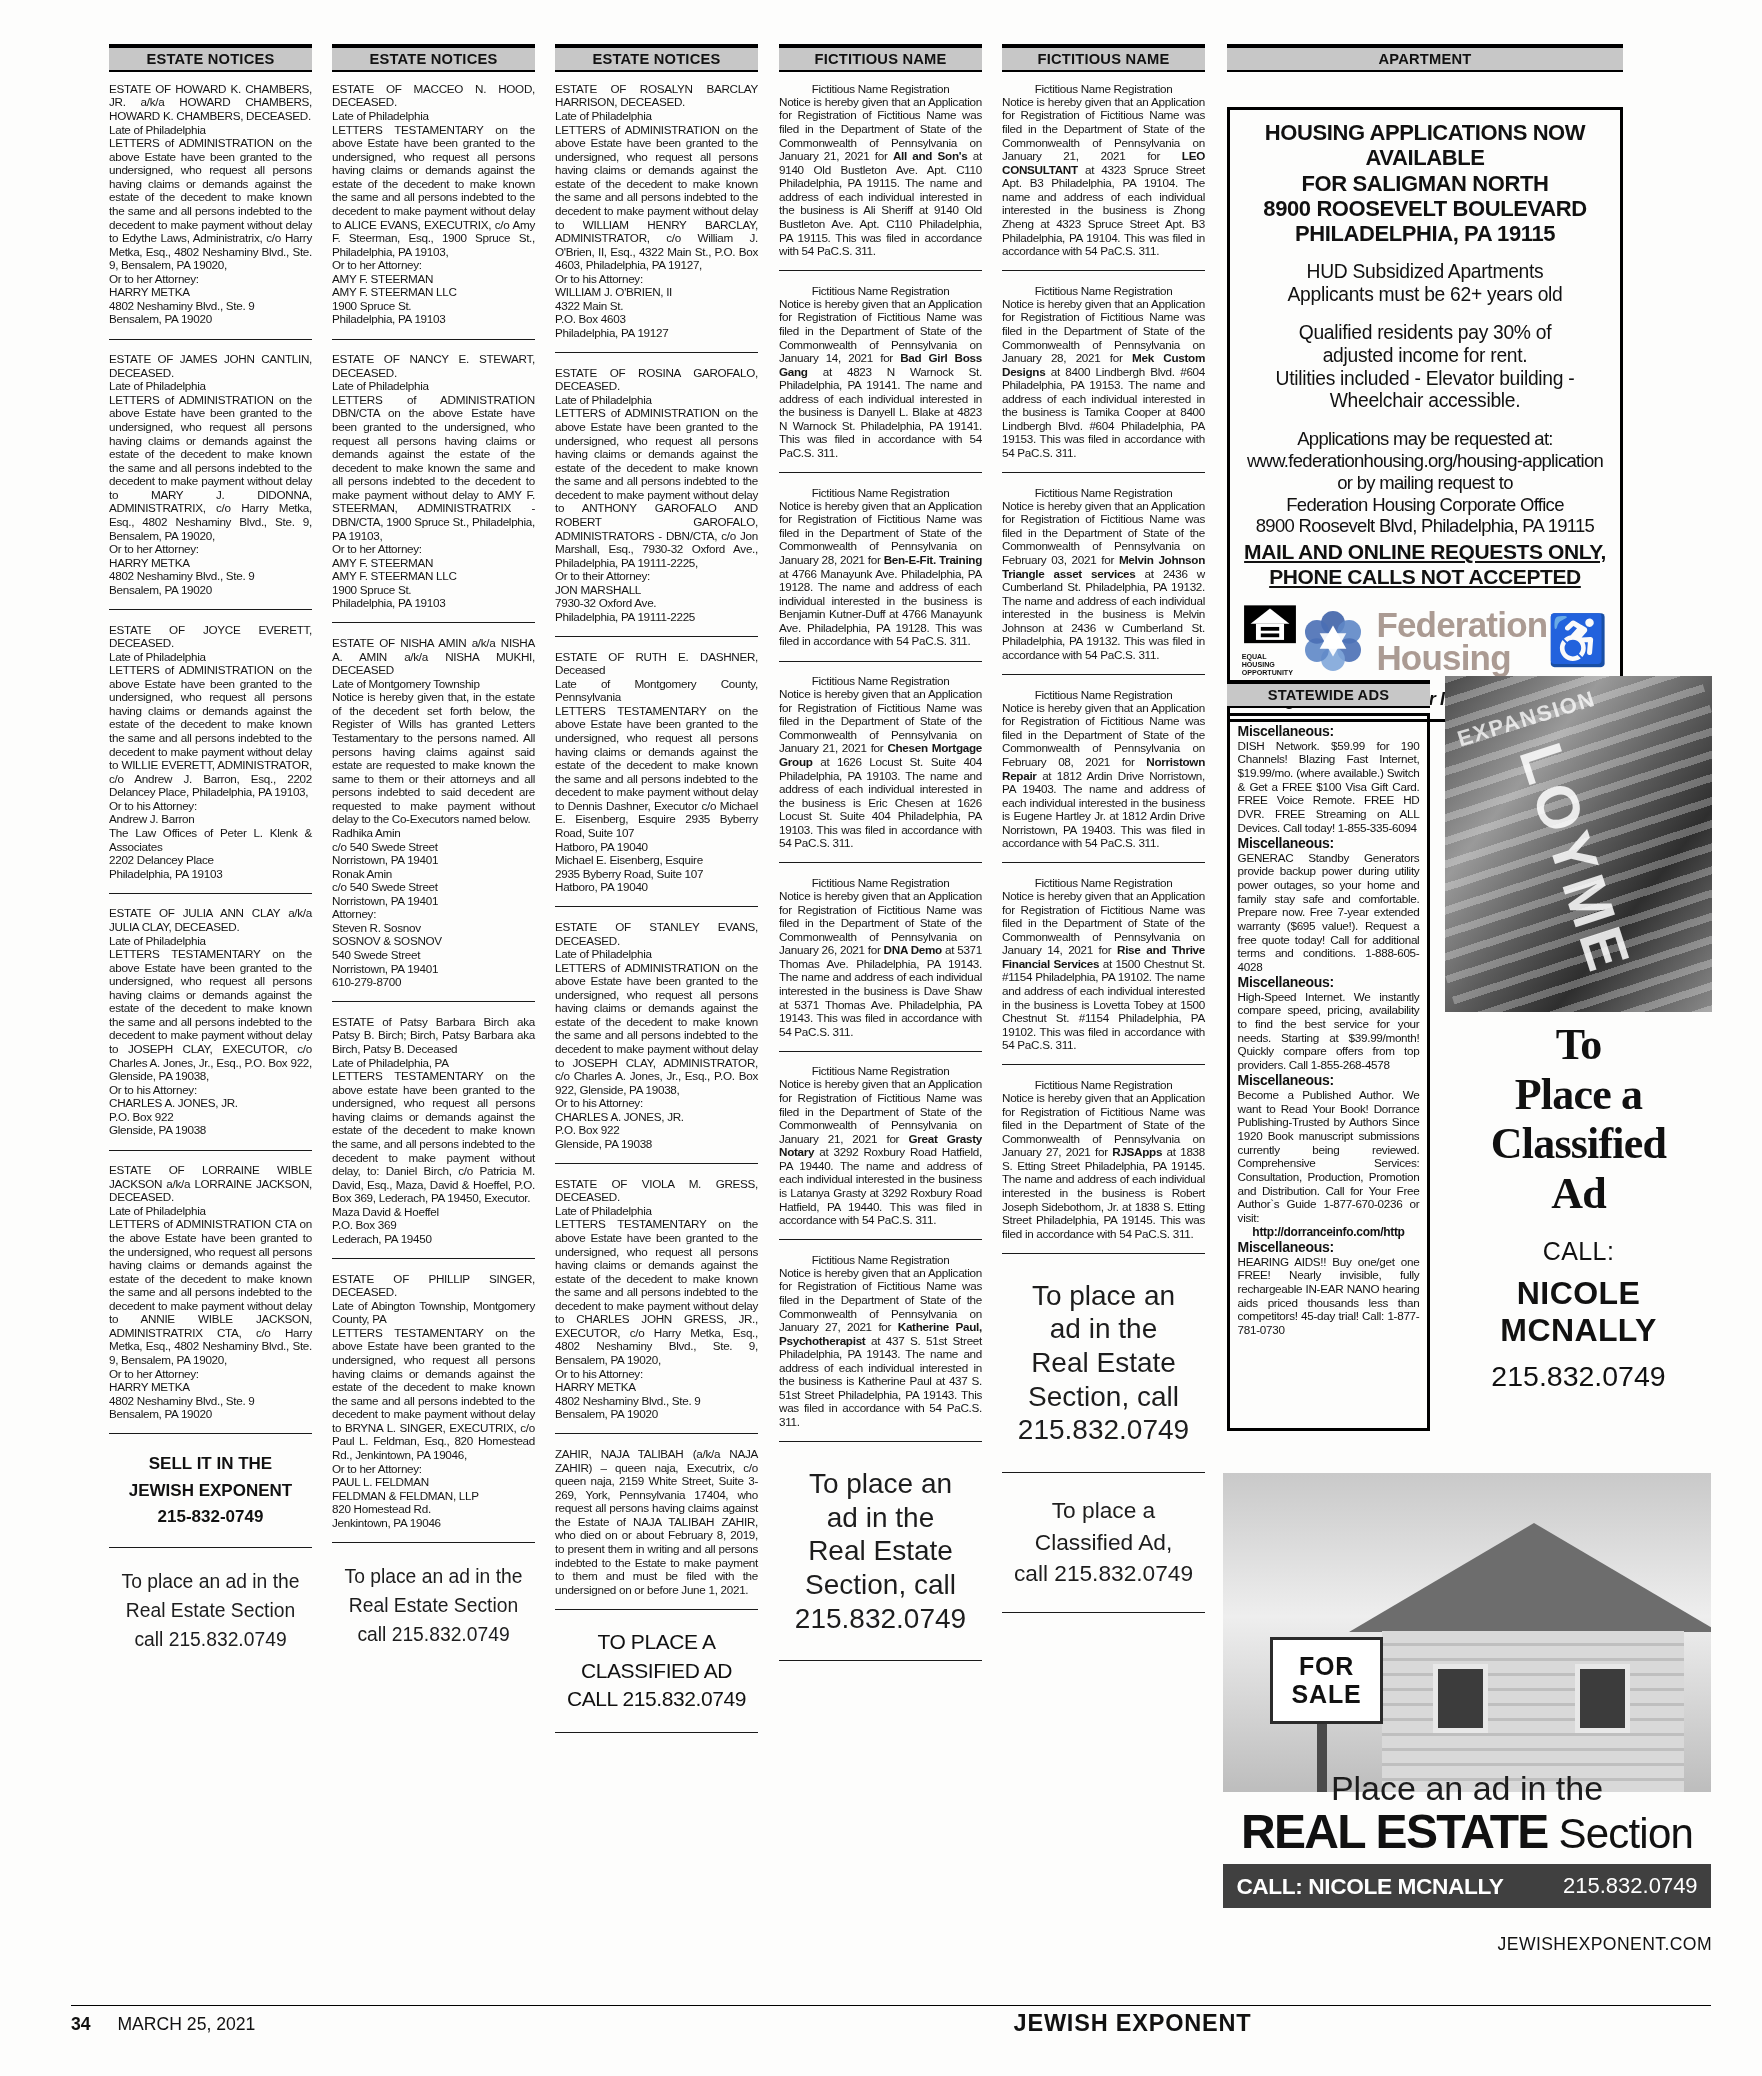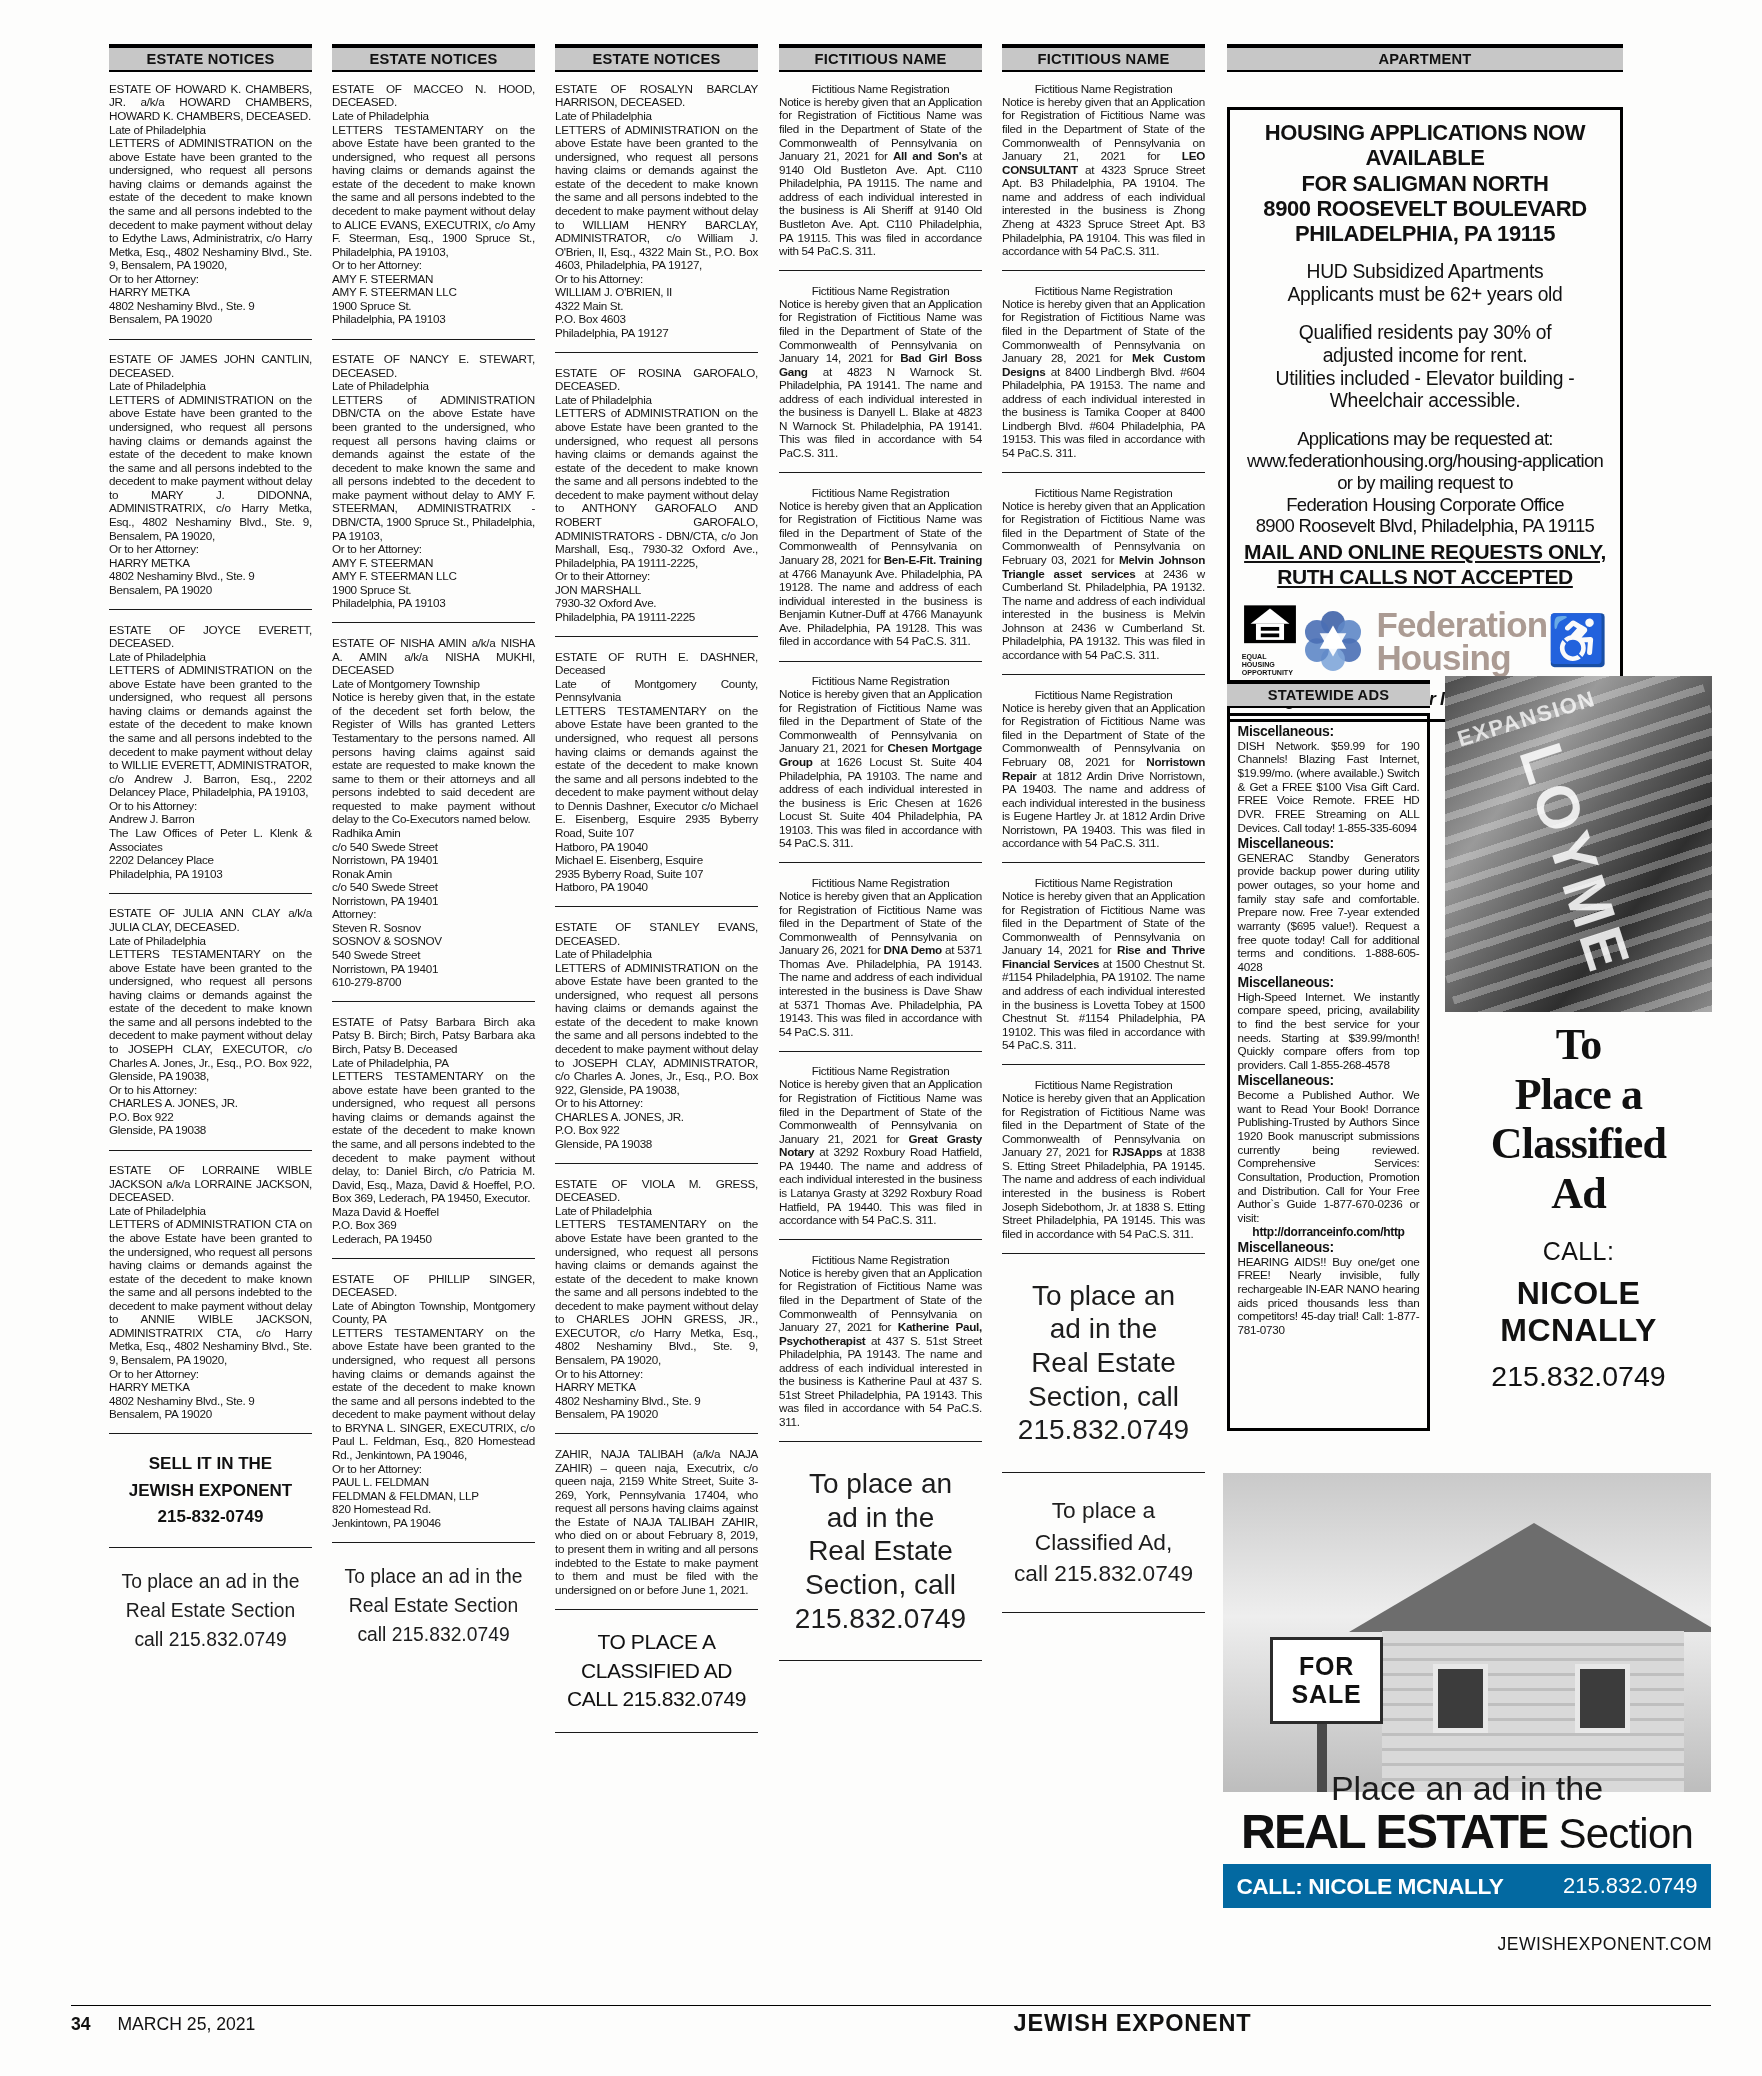--- a/index.html
+++ b/index.html
@@ -79,21 +79,21 @@
   .re-window{position:absolute;width:45px;height:59px;background:#3c3c3c;border:5px solid #e8e8e8;}
   .re-sign{position:absolute;left:47px;top:164px;width:107px;height:81px;background:#fff;
            border:3.4px solid #2b2b2b;display:flex;align-items:center;justify-content:center;
            font-weight:bold;font-size:25px;line-height:1.1;text-align:center;white-space:pre-line;
            letter-spacing:0.8px;color:#111;}
   .re-post{position:absolute;left:94px;top:245px;width:10px;height:74px;background:#4a4a4a;}
   .re-line1{position:absolute;left:1223px;top:1769px;width:488px;text-align:center;font-size:34px;color:#1c1c1c;}
   .re-line2{position:absolute;left:1223px;top:1804px;width:488px;text-align:center;white-space:nowrap;}
   .re-line2 .strong{font-weight:bold;font-size:48px;letter-spacing:-1.7px;}
   .re-line2 .light{font-size:42px;letter-spacing:-0.8px;}
-  .re-bar{position:absolute;left:1223px;top:1864px;width:488px;height:44px;background:#0369a1;color:#fff;
+  .re-bar{position:absolute;left:1223px;top:1864px;width:488px;height:44px;background:#404040;color:#fff;
           display:flex;align-items:center;justify-content:space-between;box-sizing:border-box;padding:0 13.4px;}
   .re-bar .b{font-weight:bold;font-size:22.7px;letter-spacing:-0.4px;}
   .re-bar .p{font-size:22px;}
   
   .footer-rule{position:absolute;left:71px;width:1640px;top:2005px;border-top:1.7px solid #000;}
   .footer-left{position:absolute;left:71px;top:2014px;font-size:17.6px;}
   .footer-left .pg{font-weight:bold;margin-right:22px;}
   .footer-center{position:absolute;left:839px;width:587px;top:2010px;text-align:center;
                  font-weight:bold;font-size:23.5px;letter-spacing:0.8px;}
   .footer-right{position:absolute;right:50px;top:1934px;font-size:17.6px;letter-spacing:0.4px;}
@@ -471,21 +471,21 @@
     <div class="apt-para">Qualified residents pay 30% of
 adjusted income for rent.
 Utilities included - Elevator building -
 Wheelchair accessible.</div>
     <div class="apt-para url">Applications may be requested at:
 www.federationhousing.org/housing-application
 or by mailing request to
 Federation Housing Corporate Office
 8900 Roosevelt Blvd, Philadelphia, PA 19115</div>
     <div class="apt-notice">MAIL AND ONLINE REQUESTS ONLY,
-RUTH CALLS NOT ACCEPTED</div>
+PHONE CALLS NOT ACCEPTED</div>
     <div class="apt-logos">
       <div class="eho">
         <svg width="54" height="47" viewBox="0 0 100 86">
           <rect x="2" y="2" width="96" height="70" fill="#000"></rect>
           <polygon points="50,8 14,36 86,36" fill="#fff"></polygon>
           <rect x="24" y="36" width="52" height="30" fill="#fff"></rect>
           <rect x="33" y="42" width="34" height="7" fill="#000"></rect>
           <rect x="33" y="54" width="34" height="7" fill="#000"></rect>
         </svg>
         <div class="eho-caption">EQUAL HOUSING

